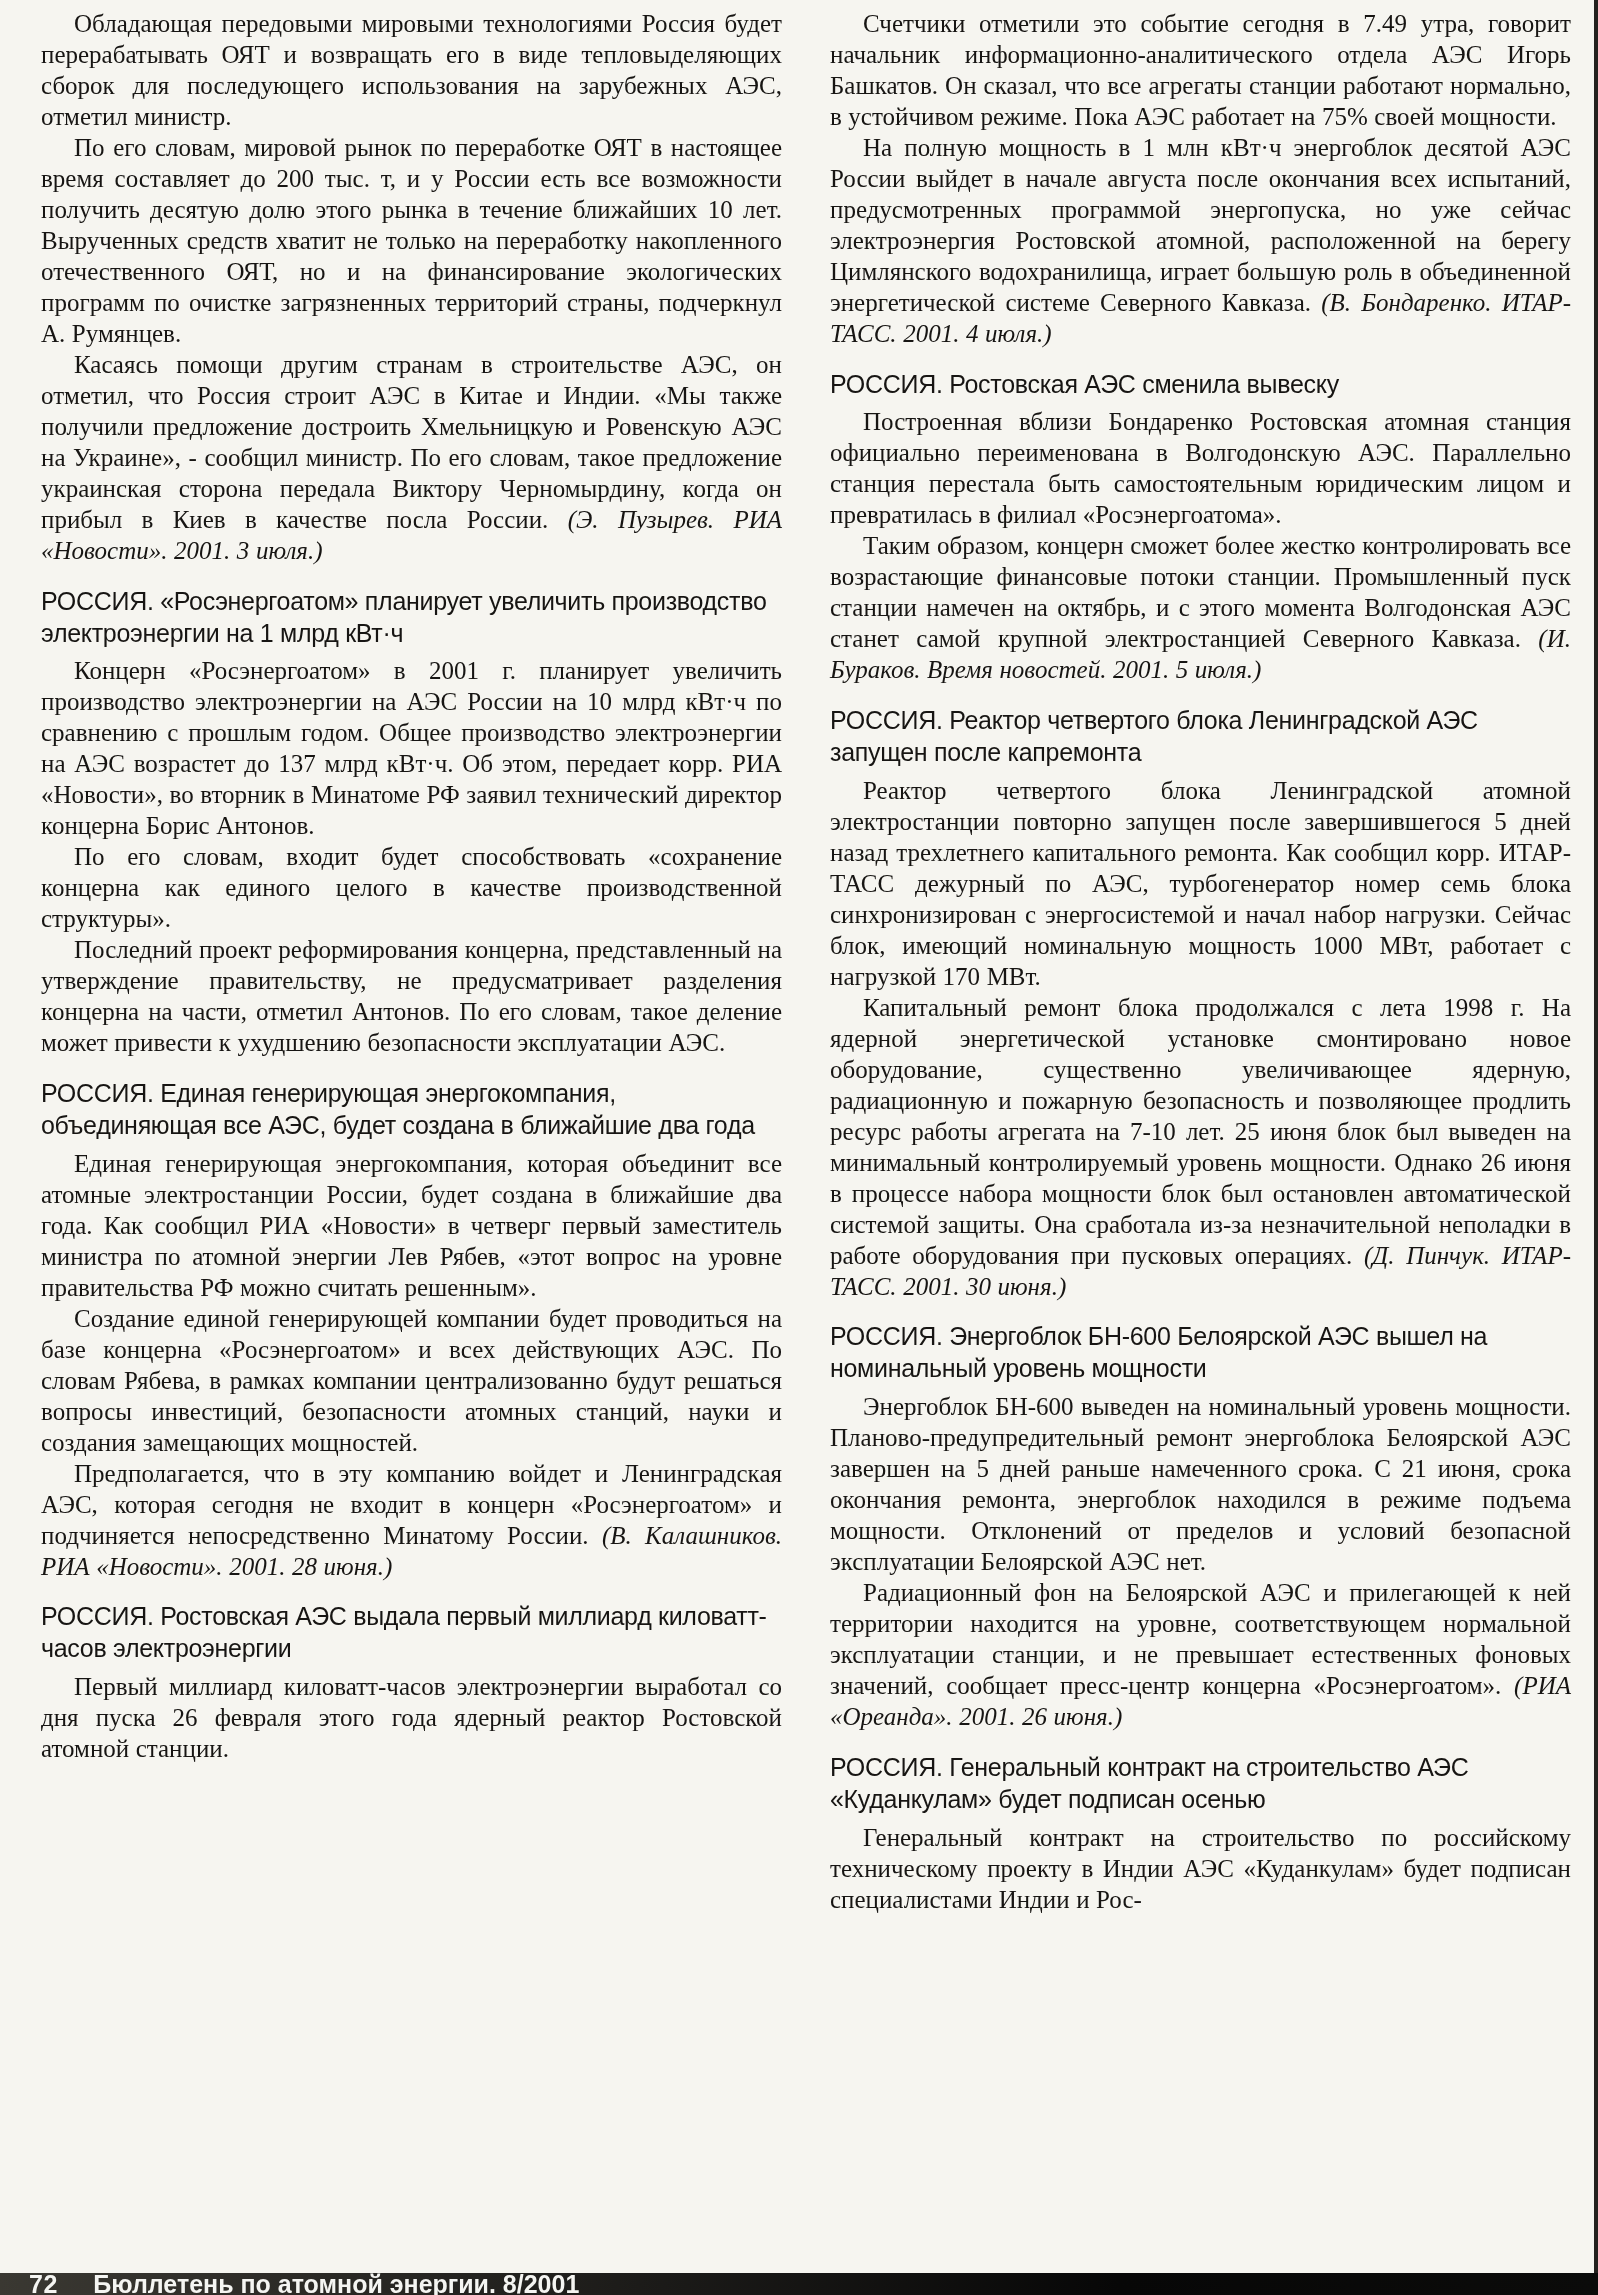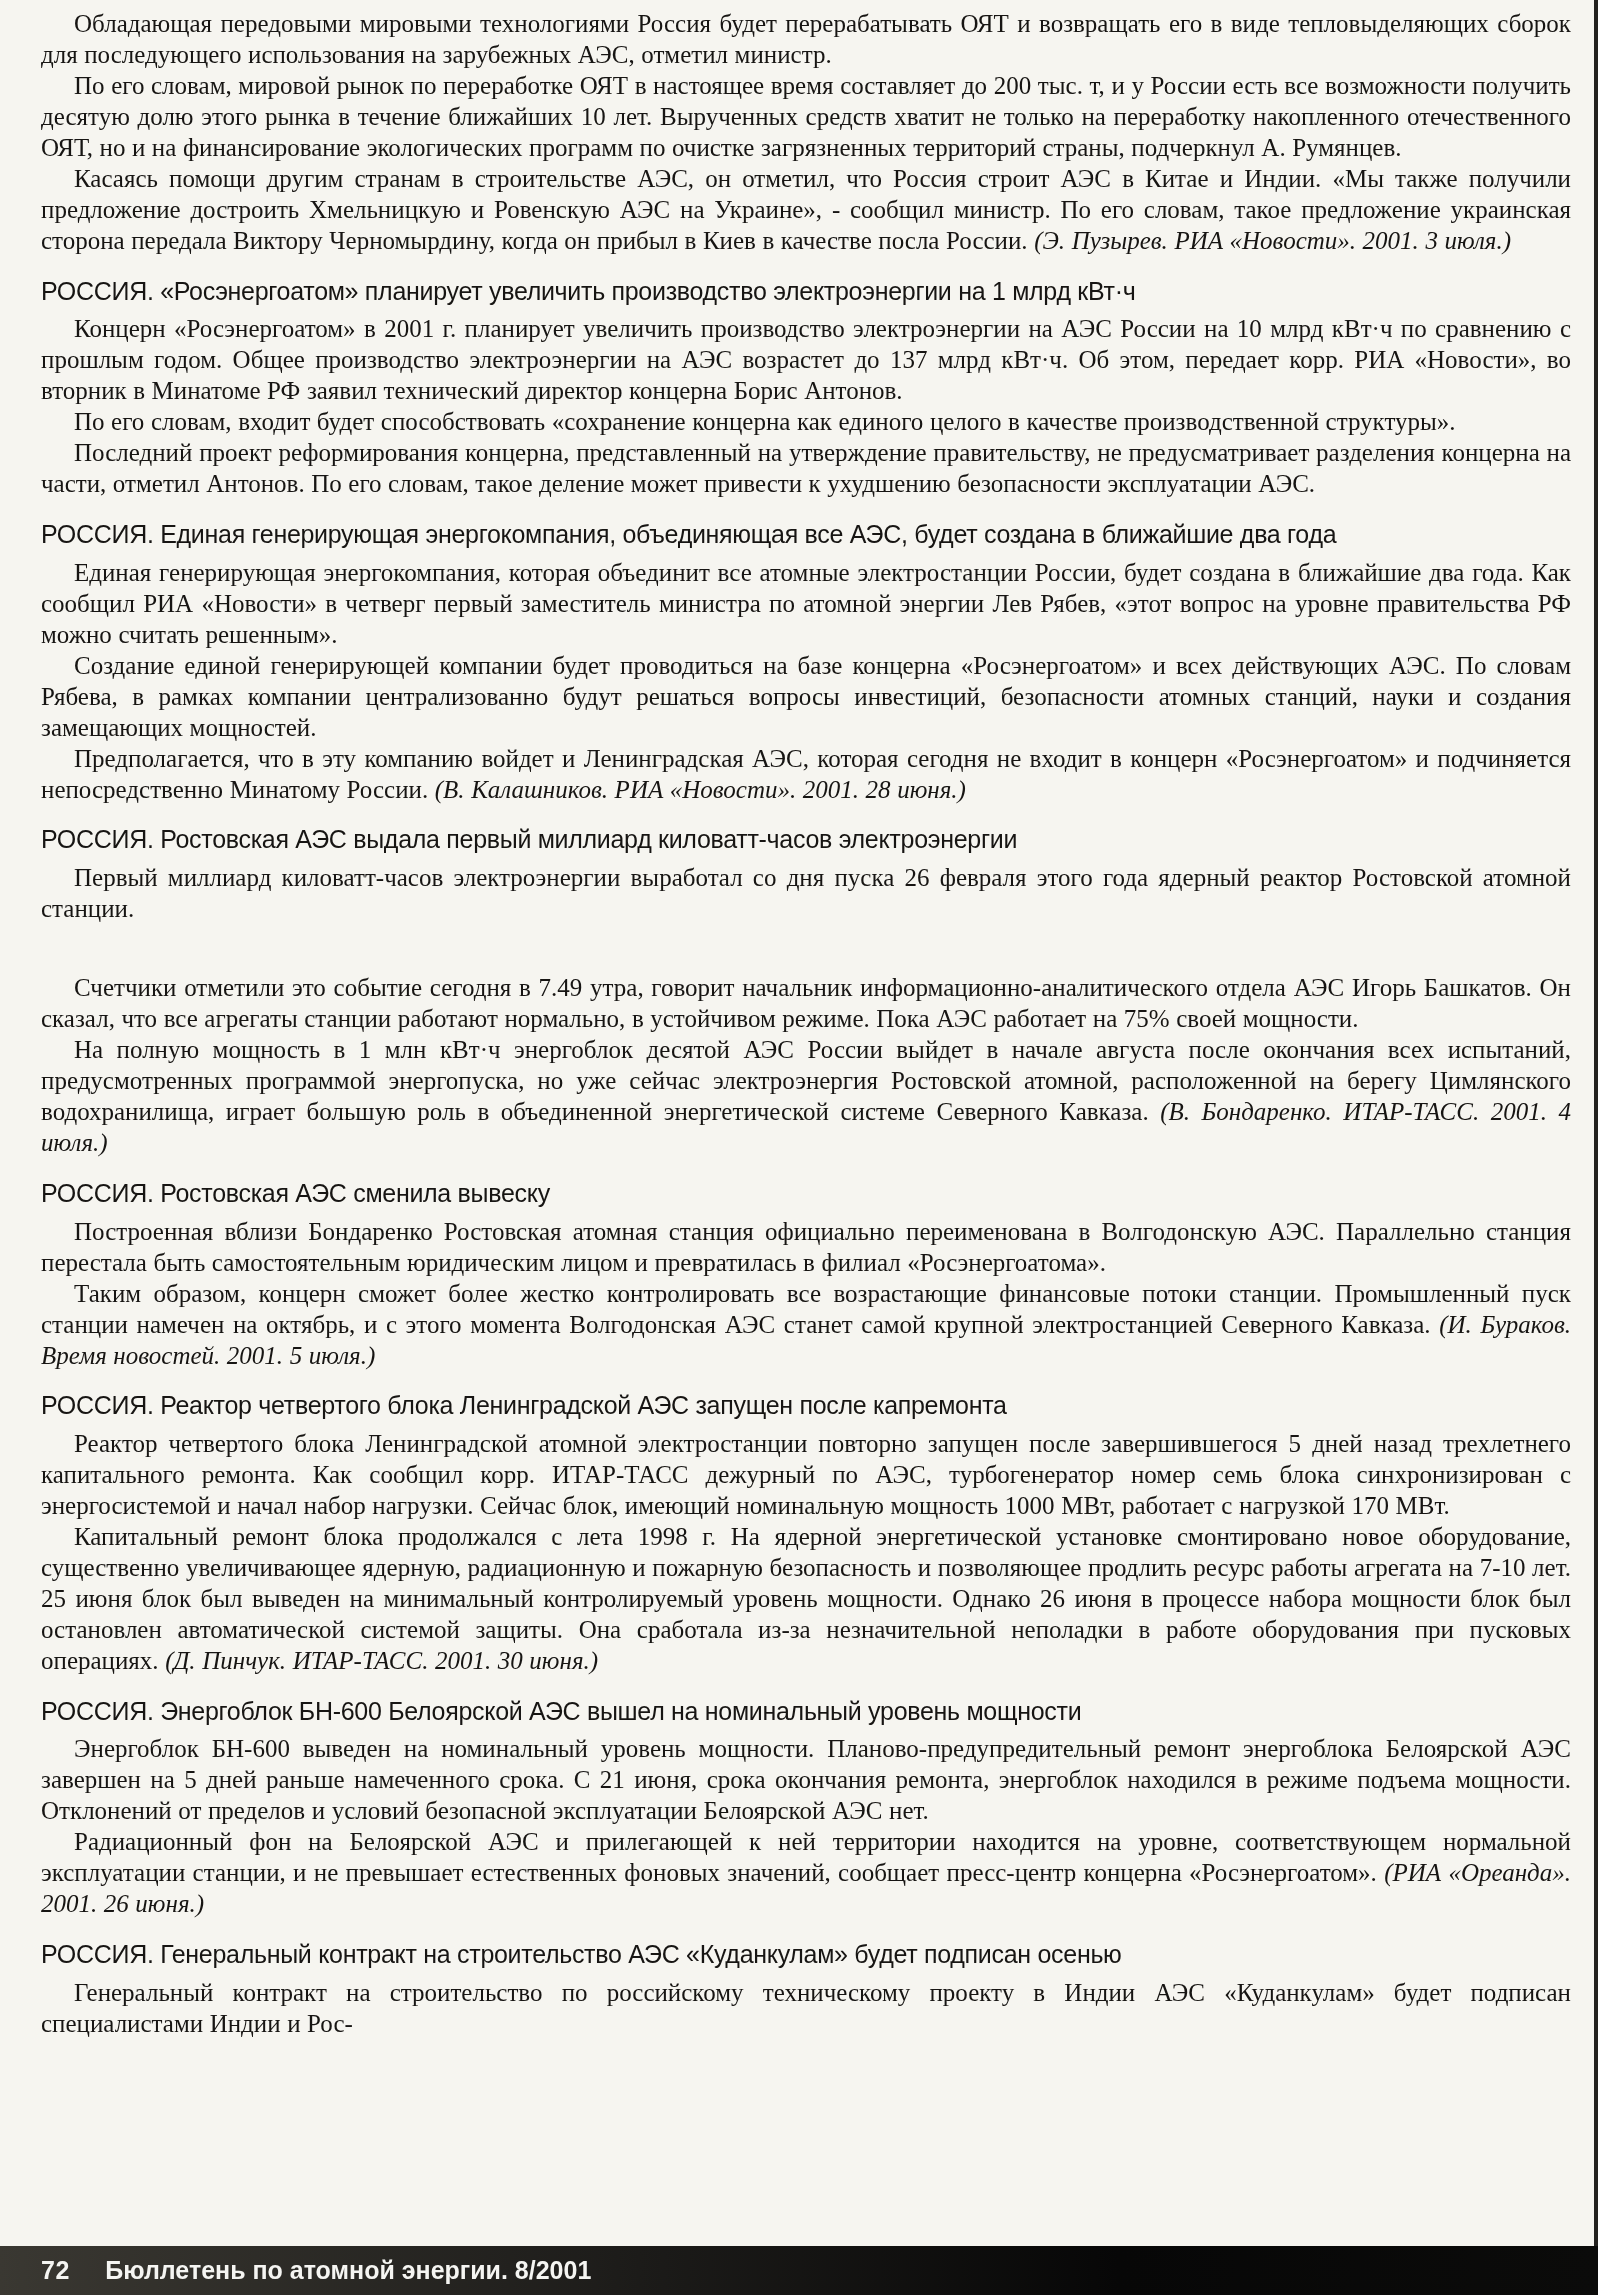--- a/index.html
+++ b/index.html
@@ -21,21 +21,20 @@
     position: relative;
     width: 1599px;
     height: 2295px;
     overflow: hidden;
     background: var(--paper);
   }
   .content {
     display: flex;
     gap: 48px;
     padding: 8px 28px 0 41px;
-    flex-direction: column;
   }
   .col {
     flex: 1 1 0;
     min-width: 0;
   }
   p.body-paragraph {
     margin: 0;
     text-indent: 33px;
     text-align: justify;
     font-size: 25px;
@@ -62,25 +61,25 @@
     right: 0;
     bottom: 0;
     width: 4.7px;
     background: #23211e;
   }
   .page-footer {
     position: absolute;
     left: 0;
     right: 0;
     bottom: 0;
-    height: 49px;
+    height: 22px;
     display: flex;
     align-items: center;
     gap: 35px;
-    padding-left: 41px;
+    padding-left: 29px;
     background: linear-gradient(90deg, #3a3832 0%, #1c1b19 40%, #070707 70%, var(--bar) 100%);
     color: var(--bar-text);
     font-family: "Liberation Sans", sans-serif;
     font-weight: bold;
     font-size: 25px;
   }
   .page-footer .page-number { letter-spacing: 0.7px; }
 </style>
 </head>
 <body>

